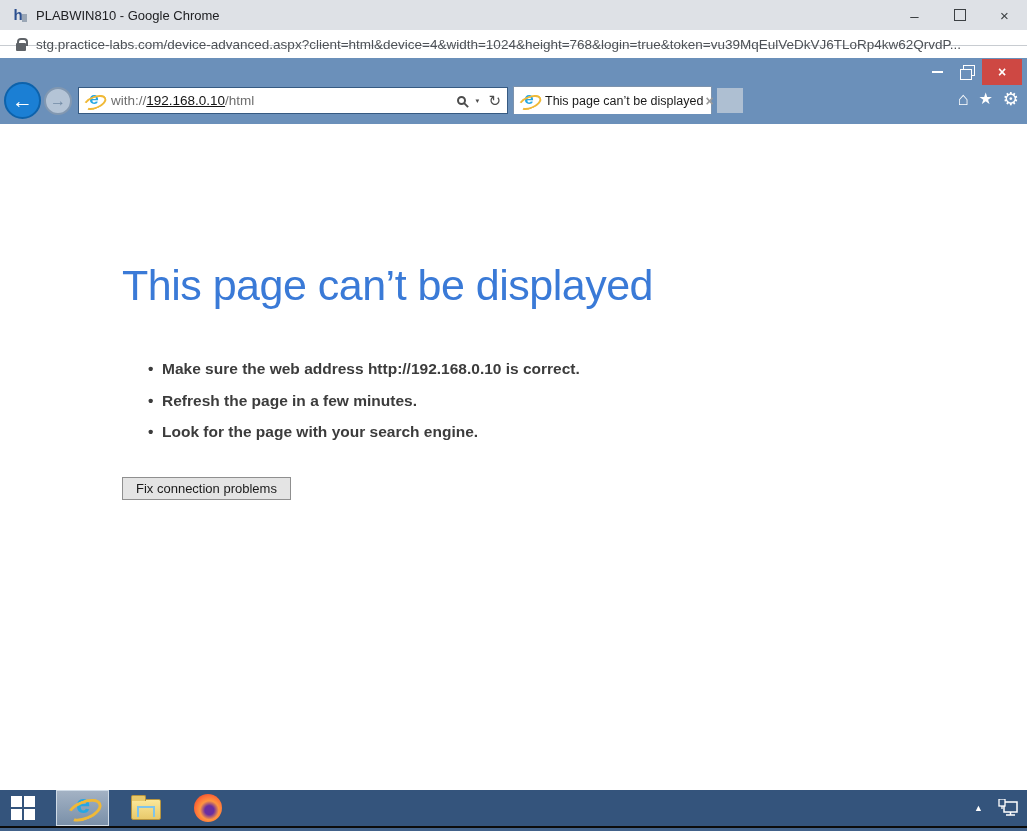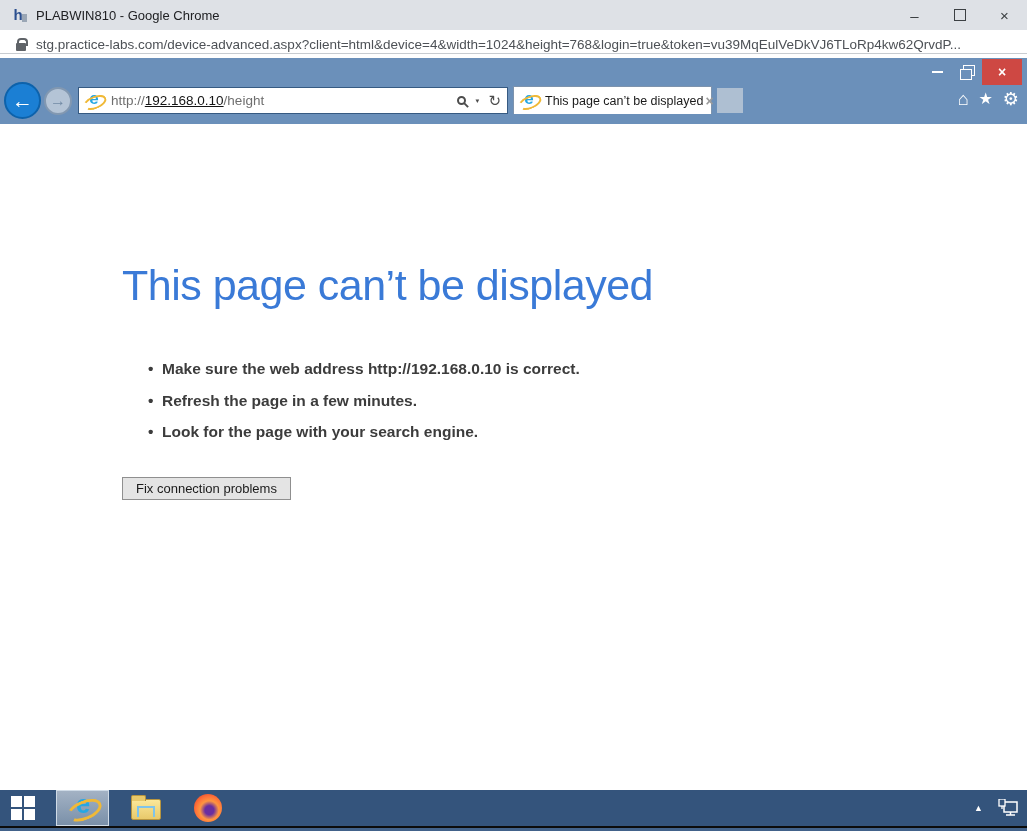--- a/index.html
+++ b/index.html
@@ -13,21 +13,21 @@
     font:700 15px/16px "Liberation Sans",sans-serif; color:#2b4f8f; text-align:center; }
   .favicon::after { content:""; position:absolute; right:-1px; bottom:1px; width:5px; height:8px;
     background:#9aa6b5; }
   .chrome-title { position:absolute; left:36px; top:8px; font-size:13px; color:#202124; }
   .chrome-controls { position:absolute; right:0; top:0; height:30px; display:flex; }
   .cbtn { width:45px; height:30px; display:flex; align-items:center; justify-content:center;
     font-size:15px; color:#3c4043; cursor:default; }
   .maxsq::after { content:""; width:10px; height:10px; border:1px solid #3c4043; }
 
   
-  .chrome-urlbar { position:absolute; left:0; top:30px; width:1027px; height:24px; background:#fff;
+  .chrome-urlbar { position:absolute; left:0; top:30px; width:1027px; height:16px; background:#fff;
     border-bottom:1px solid #c8ccd1; }
   .lock-icon { position:absolute; left:16px; top:13px; width:10px; height:8px; background:#5f6368;
     border-radius:1px; }
   .lock-icon::before { content:""; position:absolute; top:-5px; left:1px; width:7px; height:6px;
     border:2px solid #5f6368; border-bottom:none; border-radius:4px 4px 0 0; }
   .chrome-url { position:absolute; left:36px; top:7px; font-size:13.5px; color:#4d5156; white-space:nowrap; }
 
   
   .remote { position:absolute; left:0; top:58px; width:1027px; height:768px; background:#fff; }
   .ie-chrome { position:absolute; left:0; top:0; width:1027px; height:66px; background:#6b90ba; }
@@ -140,21 +140,21 @@
         <span class="ie-min"></span>
         <span class="ie-restore"></span>
         <span class="ie-close">×</span>
       </div>
 
       <div class="nav-back">←</div>
       <div class="nav-fwd">→</div>
 
       <div class="addr-field">
         <span class="ie-logo"></span>
-        <span class="addr-text"><span class="addr-grey">http://</span><span class="addr-host">192.168.0.10</span><span class="addr-grey">/height</span></span>
+        <span class="addr-text"><span class="addr-grey">with://</span><span class="addr-host">192.168.0.10</span><span class="addr-grey">/html</span></span>
         <span class="addr-tools">
           <span class="mag-icon"></span>
           <span class="caret-icon" style="transform:scale(0.7)">▼</span>
           <span class="refresh-icon">↻</span>
         </span>
       </div>
 
       <div class="ie-tab">
         <span class="ie-logo"></span>
         <span class="tab-title">This page can’t be displayed</span>

